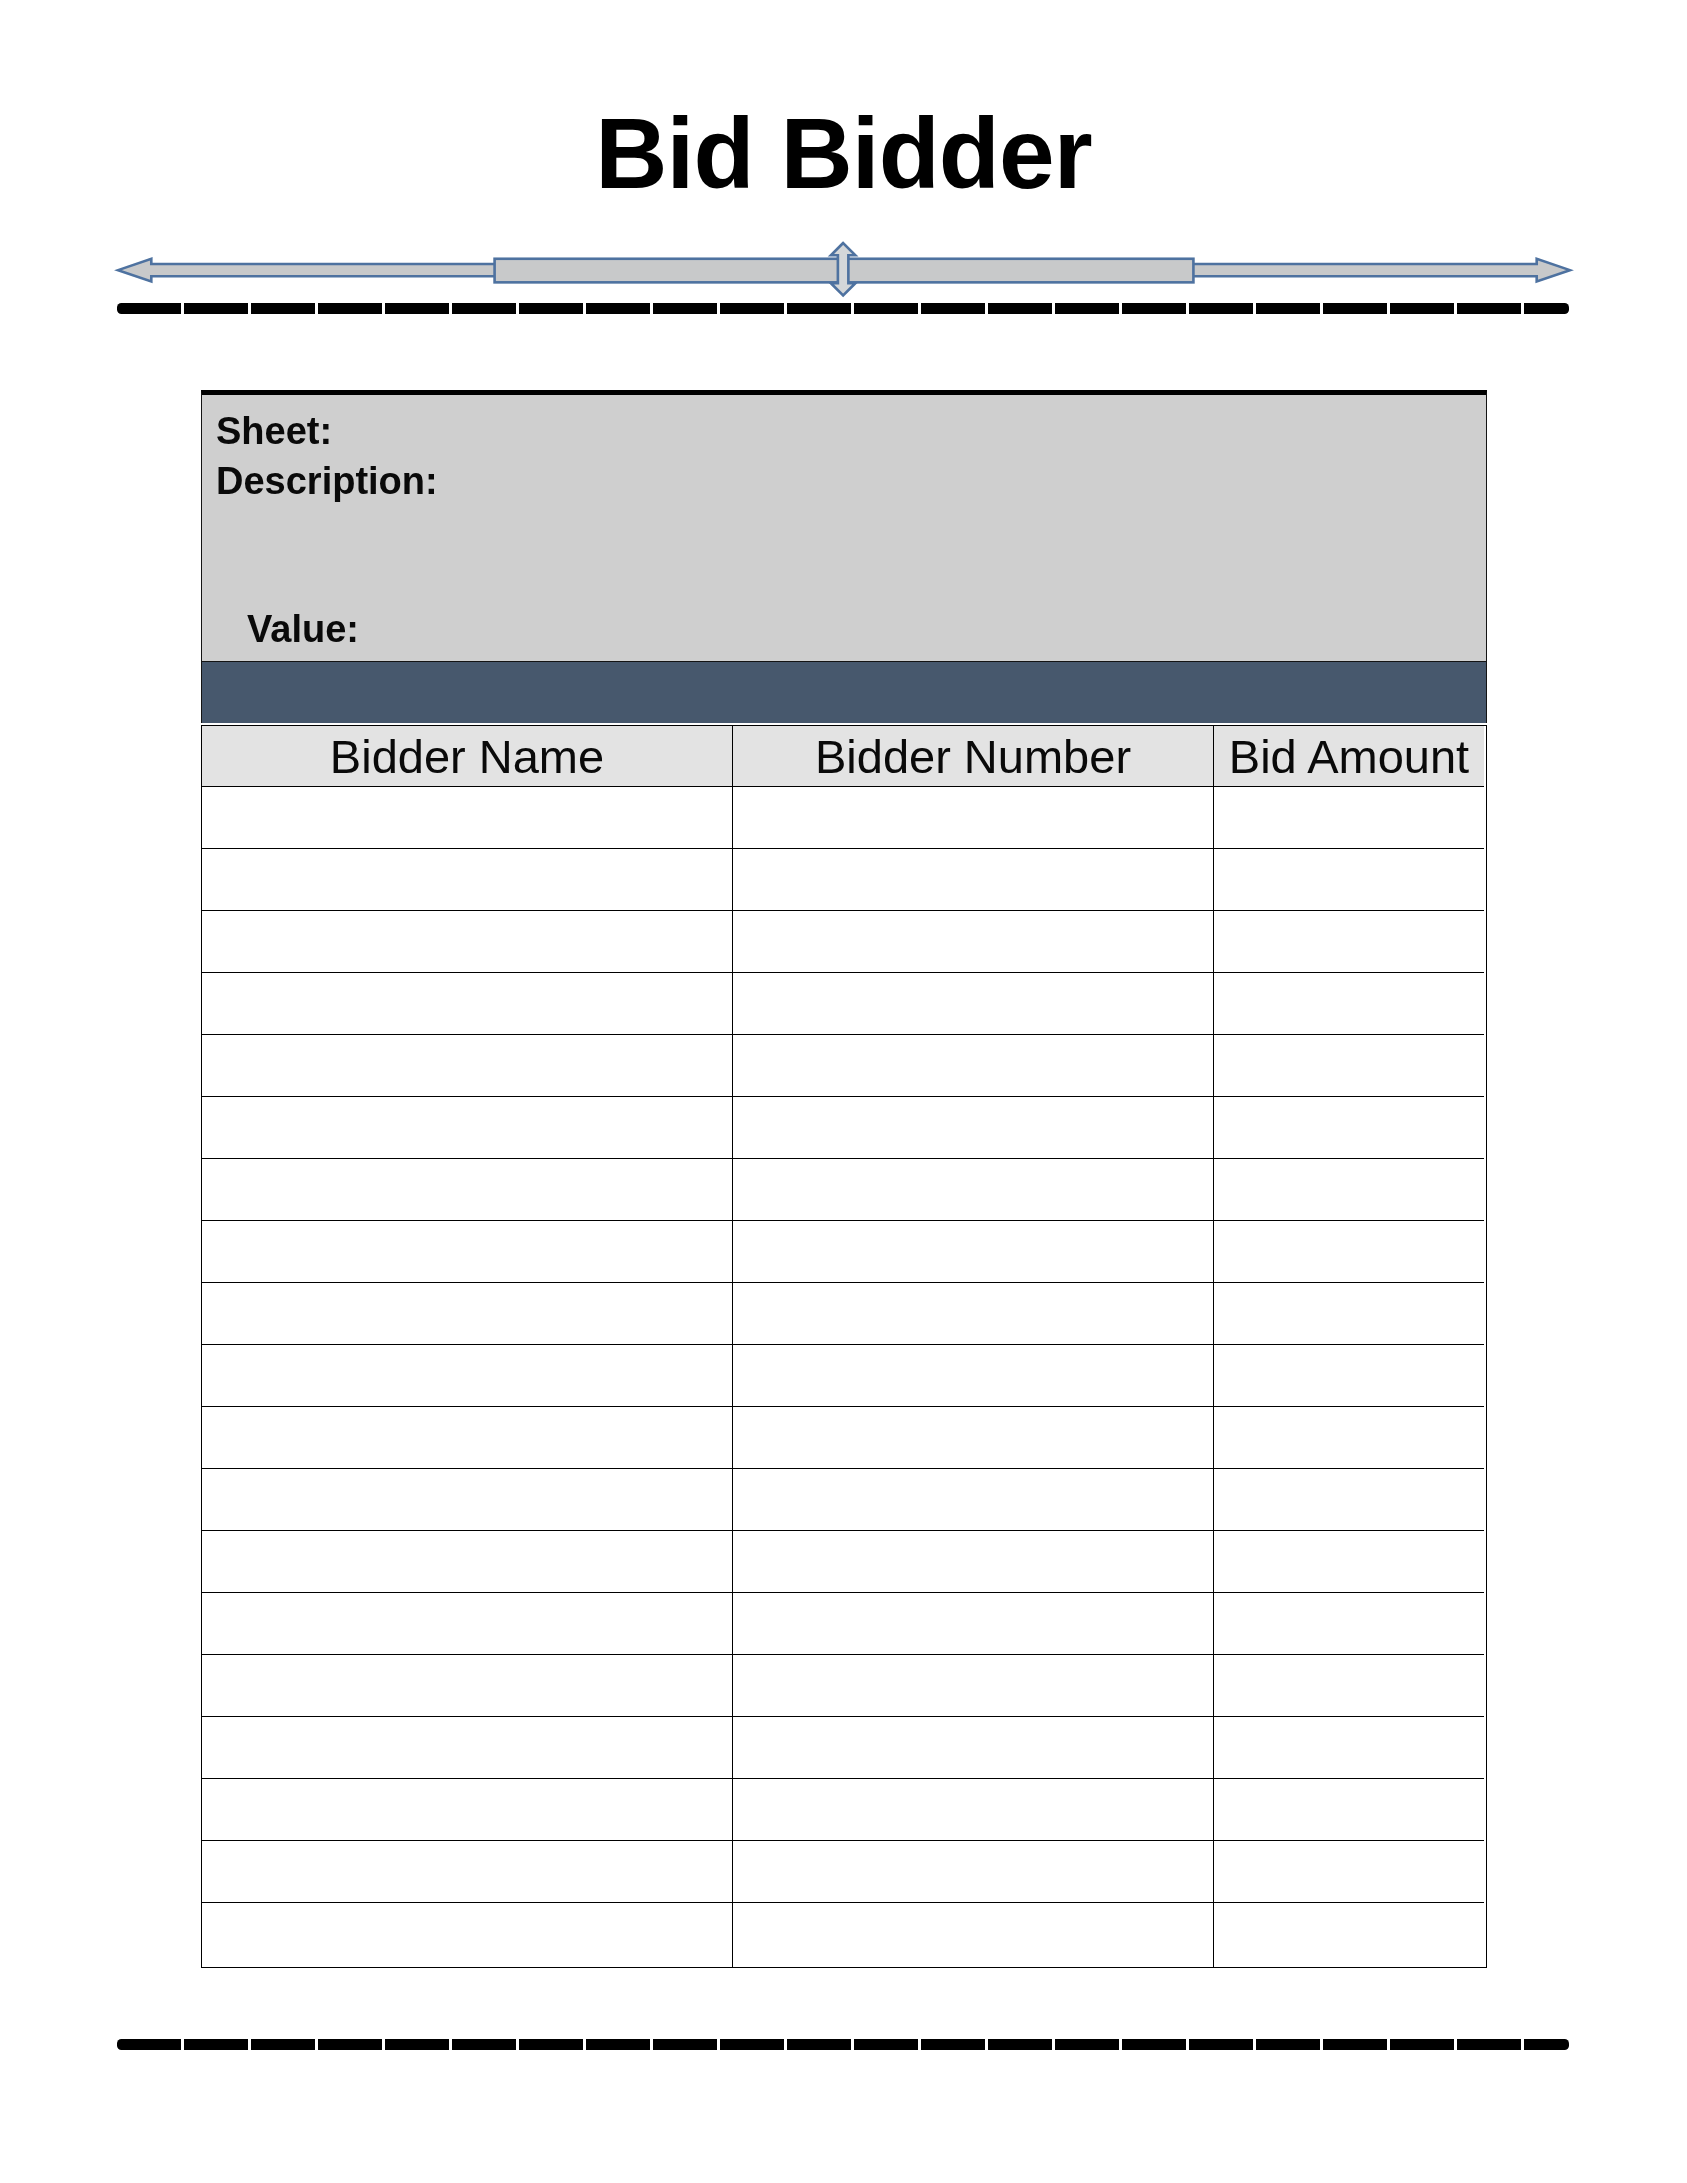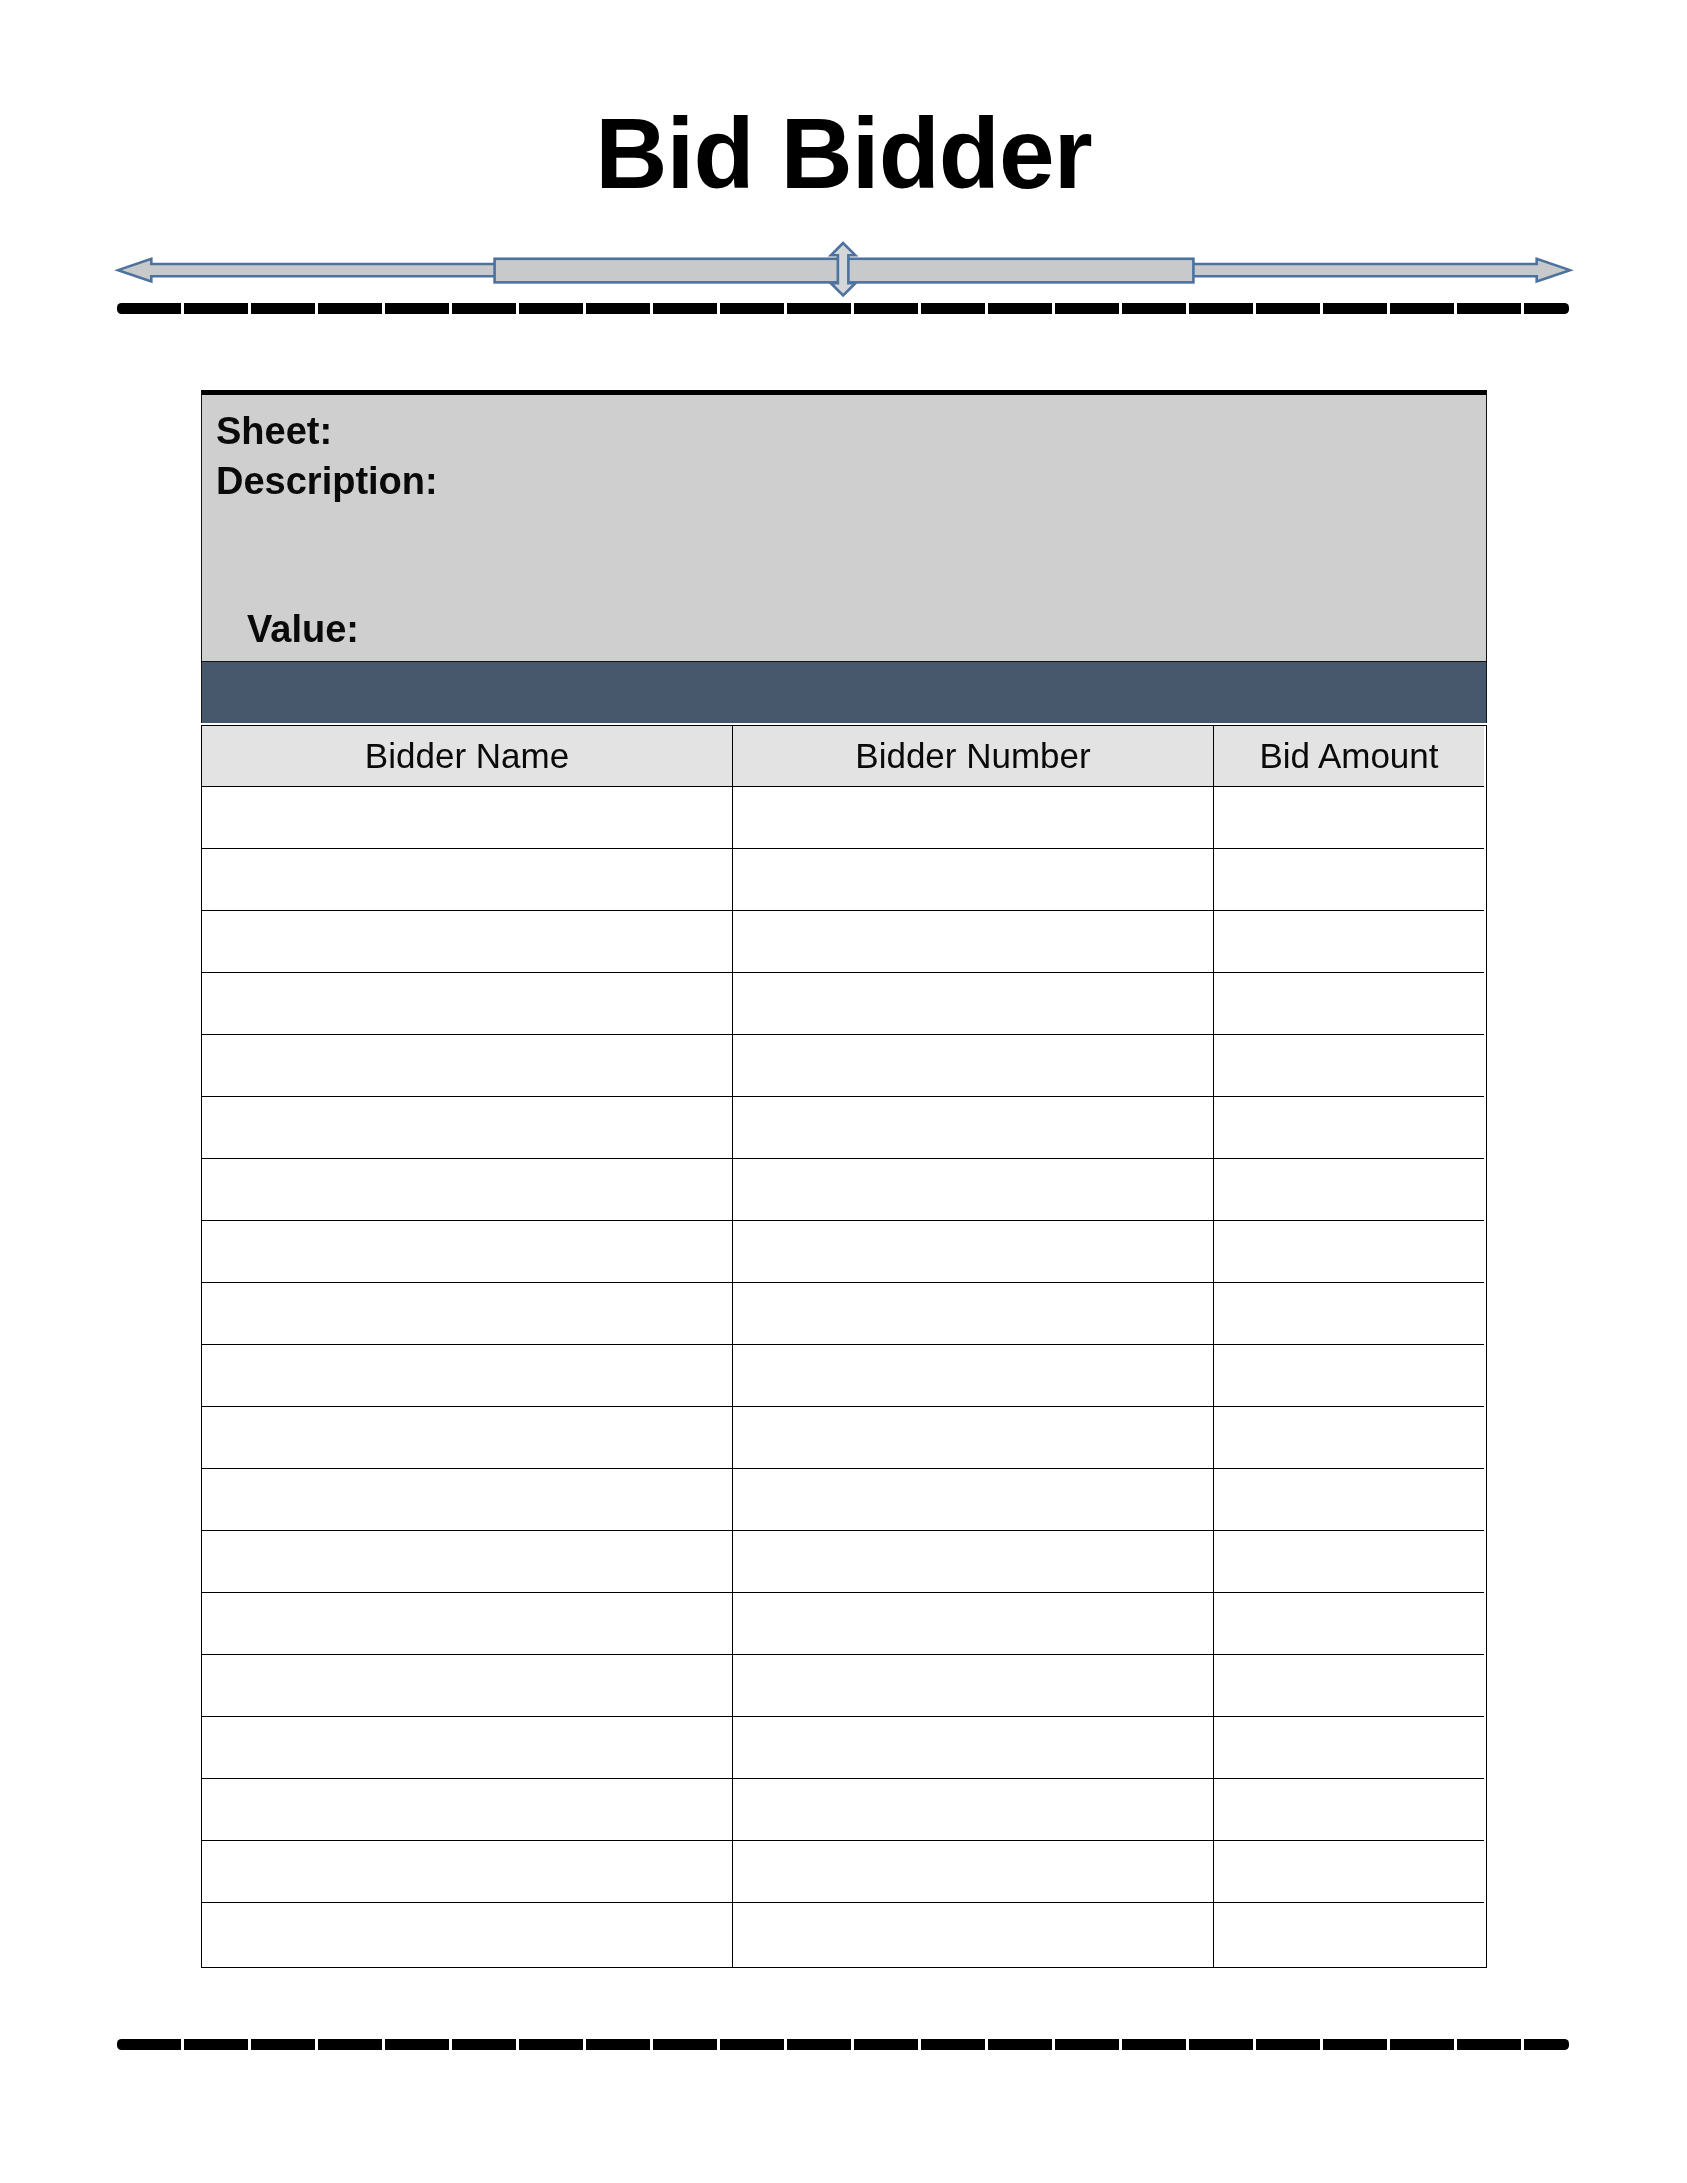--- a/index.html
+++ b/index.html
@@ -75,21 +75,21 @@
     background:#fff;
   }
   .trow .tcell:nth-child(-n+2){border-right:1.7px solid #000;}
   .trow:last-child .tcell{border-bottom:none;height:64px;}
   .hrow .hcell{
     box-sizing:border-box;
     background:var(--header-gray);
     border-bottom:1.7px solid #000;
     height:61px;
     display:flex;align-items:center;justify-content:center;
-    font-size:35px;color:#0a0a0a;
+    font-size:47px;color:#0a0a0a;
   }
   .hrow .hcell:nth-child(-n+2){border-right:1.7px solid #000;}
 </style>
 </head>
 <body>
 
 <div class="page-title">Bid Bidder</div>
 
 <svg class="divider-svg" viewBox="0 0 1692 80" xmlns="http://www.w3.org/2000/svg">
   <polygon class="shape" points="15,39 53,26 53,32 1639,32 1639,26 1677,39 1639,52 1639,46 53,46 53,52"></polygon>

